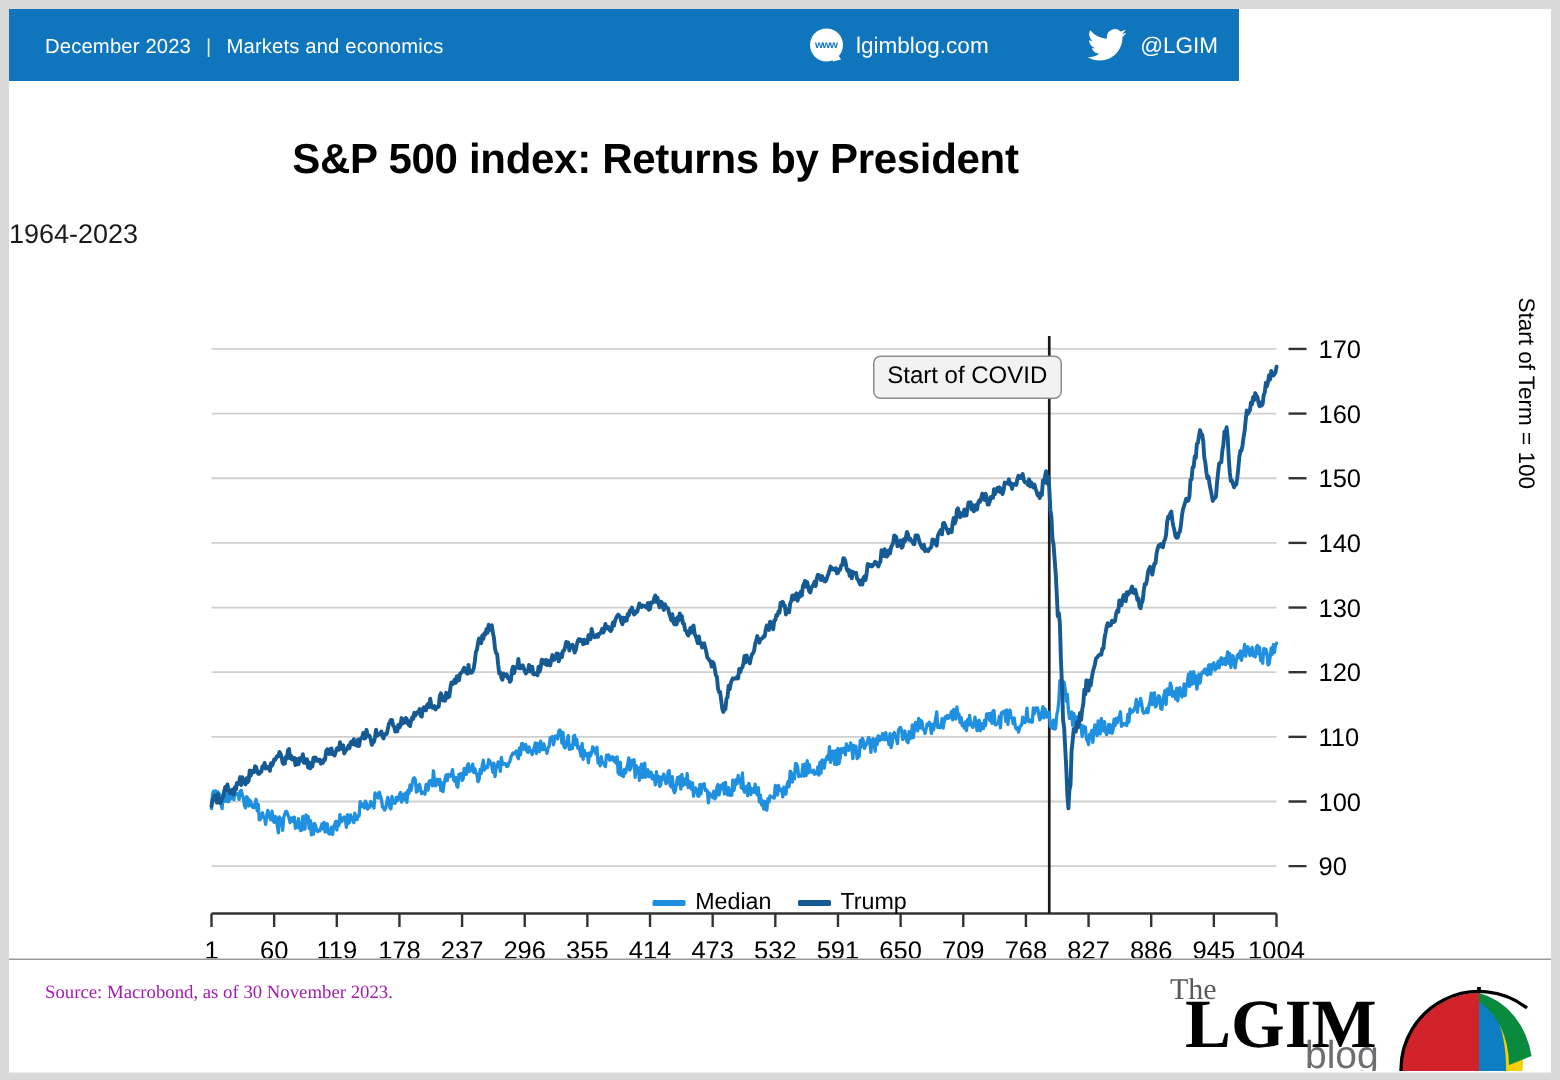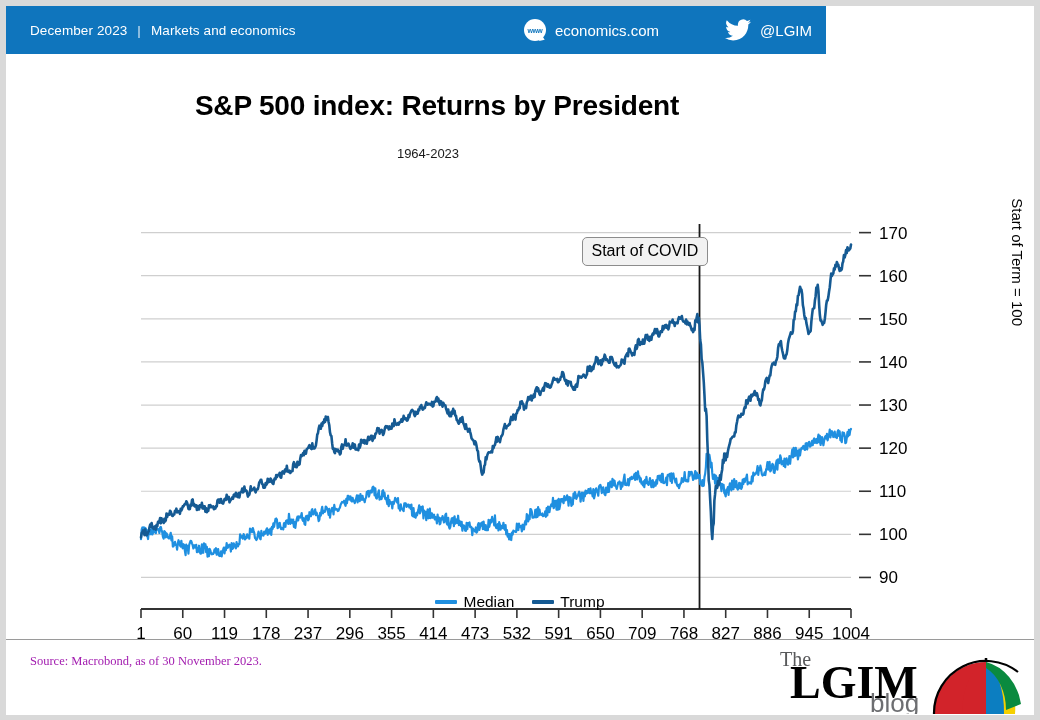--- a/index.html
+++ b/index.html
@@ -49,22 +49,22 @@
   
   .body-area{
     position:absolute;left:0;top:48px;width:1028px;height:585px;
     background:#ffffff;
   }
   .chart-title{
     position:absolute;left:0;top:36px;width:862px;text-align:center;
     font-size:28px;font-weight:bold;color:#000000;letter-spacing:-.2px;
   }
   .chart-subtitle{
-    position:absolute;left:0;top:92px;width:844px;text-align:center;
-    font-size:13px;color:#1a1a1a;
+    position:absolute;left:0;top:92px;width:844px;text-align:left;
+    font-size:18px;color:#1a1a1a;
   }
   
   .plot-wrap{position:absolute;left:0;top:0;width:1028px;height:585px;}
   .plot-svg{position:absolute;left:0;top:0;}
   .covid-label{
     position:absolute;
     background:#f2f2f2;border:1px solid #8c8c8c;border-radius:5px;
     font-size:16px;color:#000000;padding:4px 9px 5px 9px;
     white-space:nowrap;
   }
@@ -103,21 +103,21 @@
     <div class="header-left">
       <span>December 2023</span>
       <span class="hdr-sep">|</span>
       <span>Markets and economics</span>
     </div>
     <div class="header-right">
       <a class="hdr-unit" style="color:#fff;text-decoration:none;">
         <span class="www-icon">
           <span>www</span>
         </span>
-        <span>economics.com</span>
+        <span>lgimblog.com</span>
       </a>
       <a class="hdr-unit" style="color:#fff;text-decoration:none;">
         <svg class="twitter-icon" viewBox="0 0 24 20">
           <path fill="#ffffff" d="M24 2.4c-.9.4-1.8.7-2.8.8 1-.6 1.8-1.6 2.2-2.7-1 .6-2 1-3.1 1.2A4.9 4.9 0 0 0 11.9 5c0 .4 0 .8.1 1.1A13.9 13.9 0 0 1 1.7.9 4.9 4.9 0 0 0 3.2 7.5c-.8 0-1.6-.2-2.2-.6v.1c0 2.4 1.7 4.4 3.9 4.8-.4.1-.8.2-1.3.2-.3 0-.6 0-.9-.1.6 2 2.4 3.4 4.6 3.4A9.8 9.8 0 0 1 0 17.4a13.8 13.8 0 0 0 7.5 2.2c9.1 0 14-7.5 14-14v-.6c1-.7 1.8-1.6 2.5-2.6z"></path>
         </svg>
         <span>@LGIM</span>
       </a>
     </div>
   </div>
 

